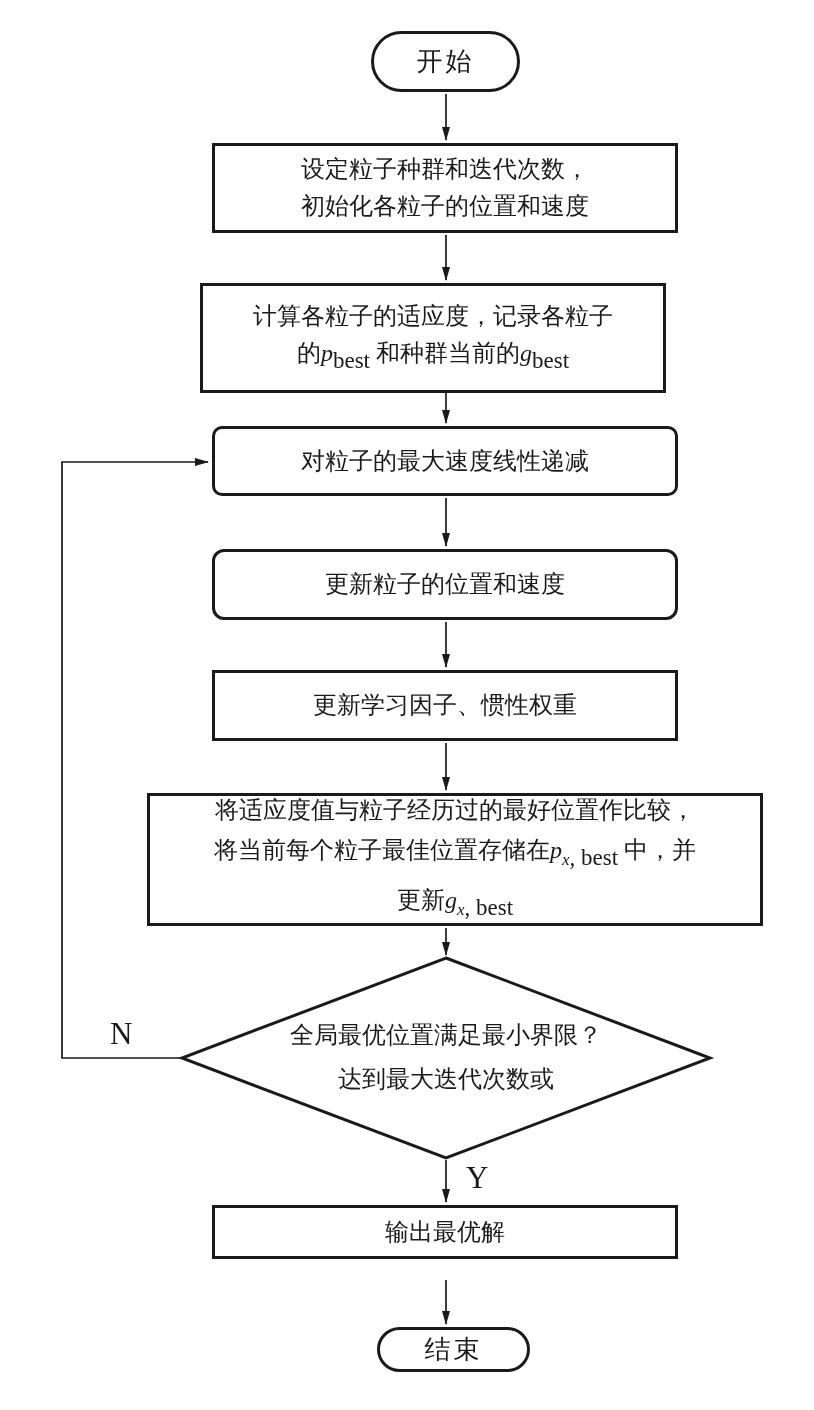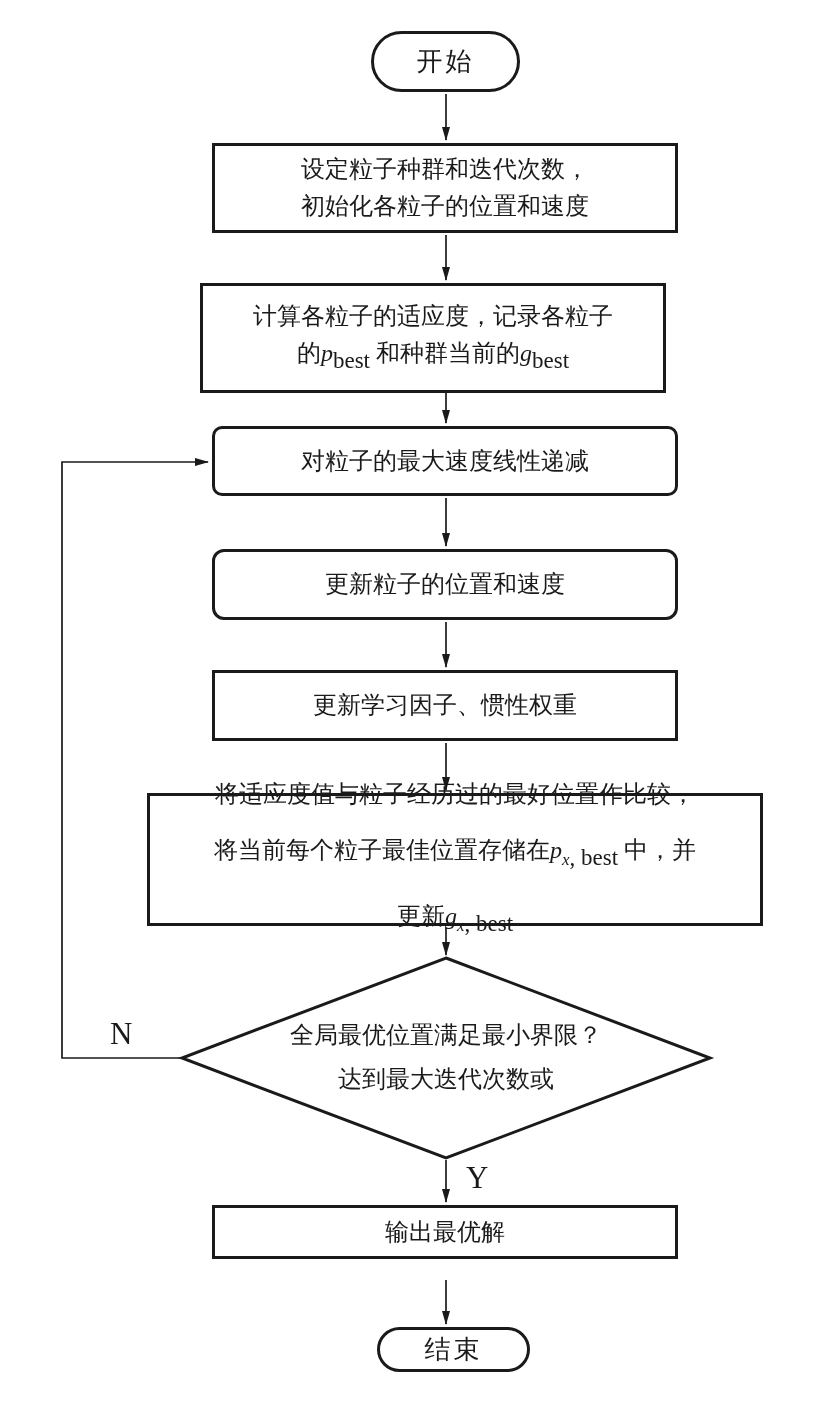--- a/index.html
+++ b/index.html
@@ -20,21 +20,21 @@
   .pbox { border: 3px solid var(--ink, #1a1a1a); }
   .oval { border: 3px solid var(--ink, #1a1a1a); border-radius: 999px; font-size: 26px; letter-spacing: 0.12em; }
 
   
   .start-oval  { left: 371px; top: 31px;  width: 149px; height: 61px; }
   .box-init    { left: 212px; top: 143px; width: 466px; height: 90px; }
   .box-fitness { left: 200px; top: 283px; width: 466px; height: 110px; }
   .box-vmax    { left: 212px; top: 426px; width: 466px; height: 70px; border-radius: 10px; }
   .box-posvel  { left: 212px; top: 549px; width: 466px; height: 71px; border-radius: 12px; }
   .box-factors { left: 212px; top: 670px; width: 466px; height: 71px; }
-  .box-compare { left: 147px; top: 793px; width: 616px; height: 133px; line-height: 40px; gap: 16px; }
+  .box-compare { left: 147px; top: 793px; width: 616px; height: 133px; line-height: 40px; }
   .decision-text { left: 186px; top: 1012px; width: 520px; height: 90px; background: transparent; line-height: 44px; }
   .box-output  { left: 212px; top: 1205px; width: 466px; height: 54px; }
   .end-oval    { left: 377px; top: 1327px; width: 153px; height: 45px; }
 
   .elabel { position: absolute; font-size: 31px; background: transparent; }
   .elabel-no  { left: 110px; top: 1016px; }
   .elabel-yes { left: 466px; top: 1160px; }
 
   
   .i    { font-style: italic; }

